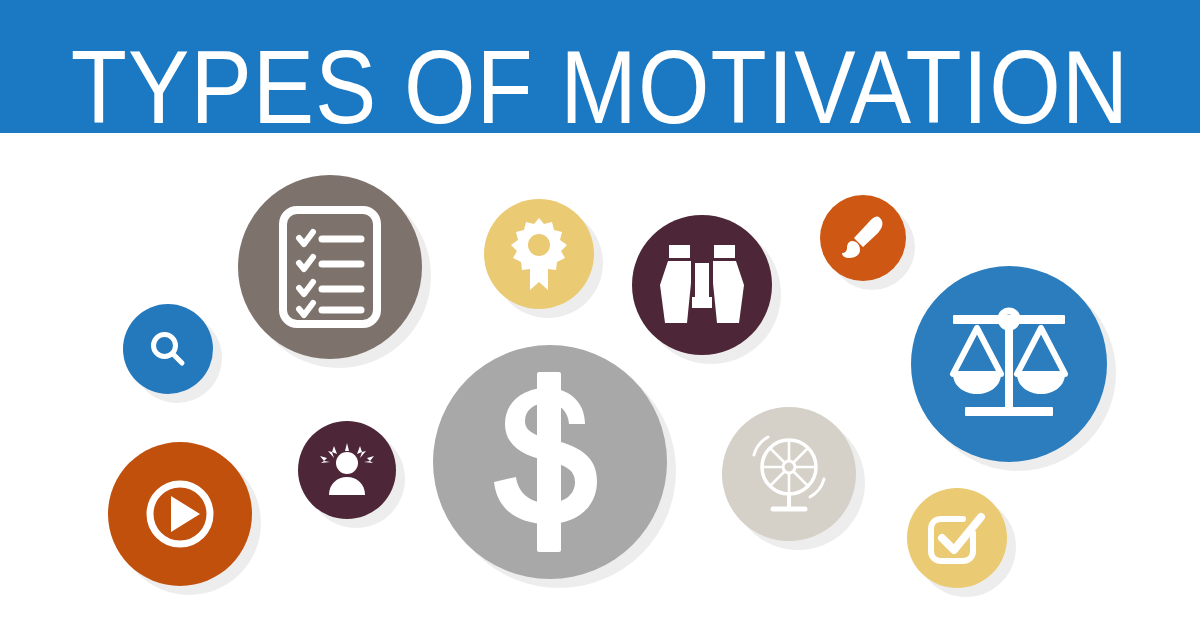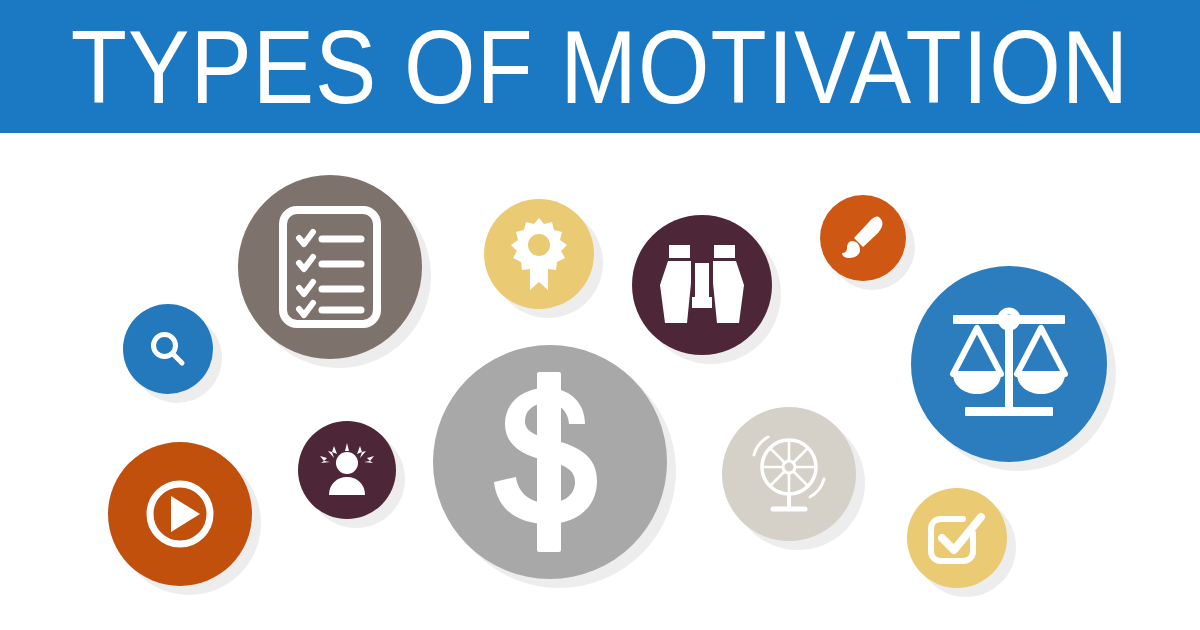--- a/index.html
+++ b/index.html
@@ -21,21 +21,21 @@
   }
 
   
   .header-band {
     position:absolute;
     left:0; top:0;
     width:1200px;
     height:133px;
     background:#1b79c4;
     display:flex;
-    align-items:center;
+    align-items:flex-end;
     justify-content:center;
   }
   .header-title {
     white-space:nowrap;
     color:#ffffff;
     font-size:92px;
     line-height:1;
     letter-spacing:1px;
     transform:scaleY(1.12);
     transform-origin:center;

